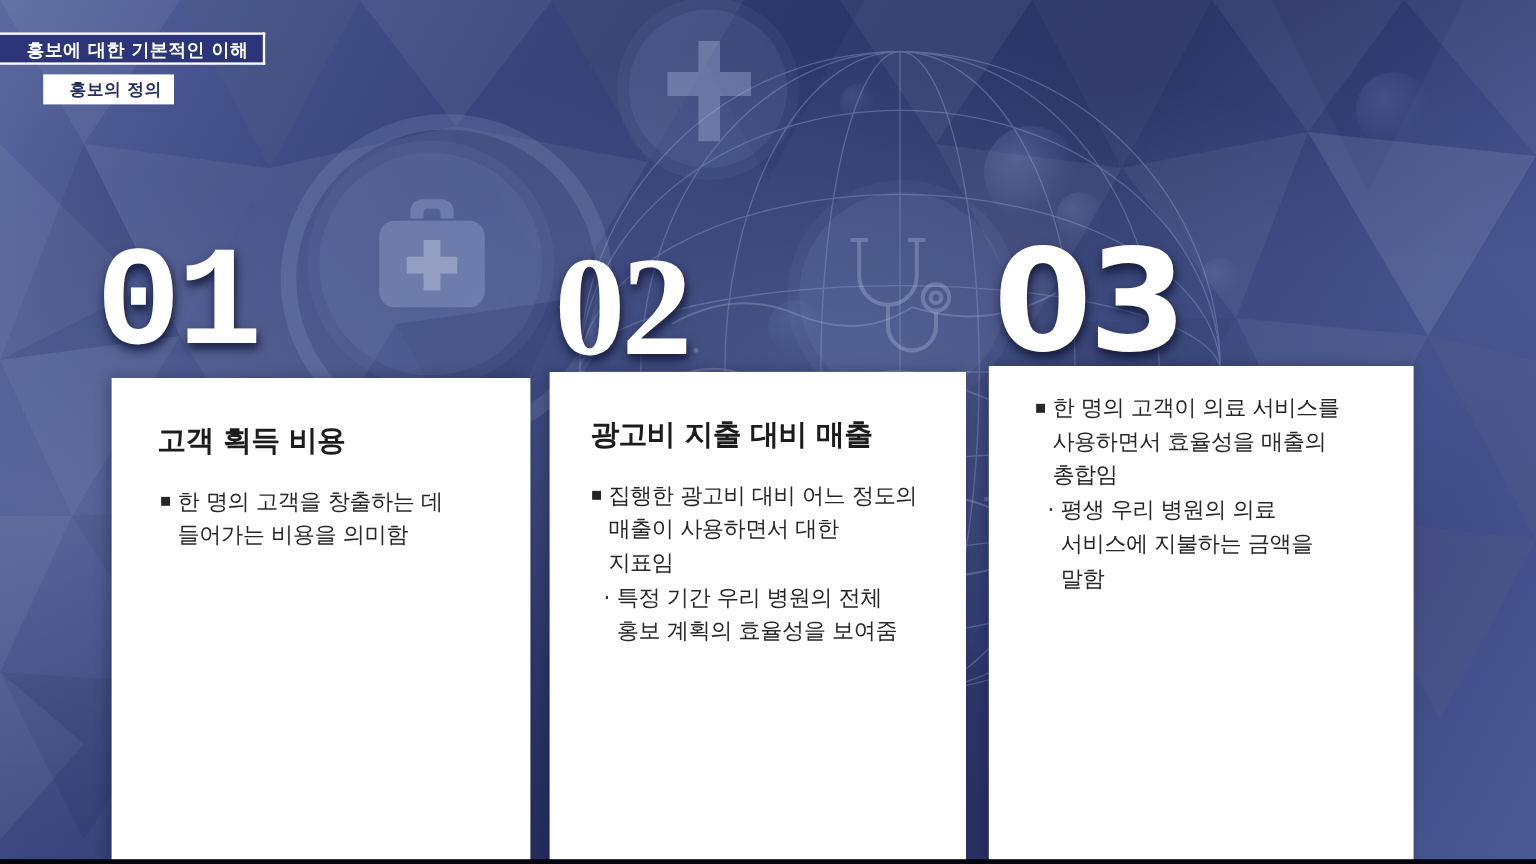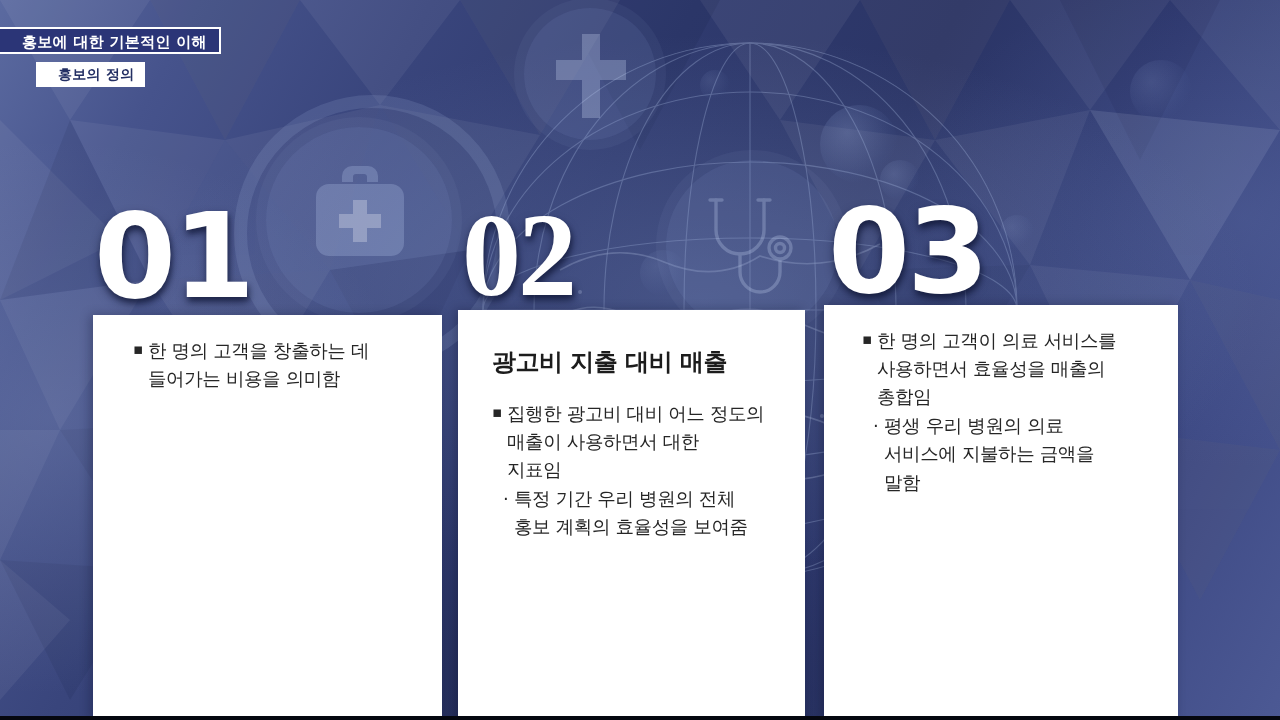--- a/index.html
+++ b/index.html
@@ -133,21 +133,21 @@
     position: absolute;
     color: #ffffff;
     font-size: 118px;
     font-weight: bold;
     line-height: 1;
     letter-spacing: -3px;
     text-shadow:
       0 5px 10px rgba(12,18,48,.55),
       2px 4px 5px rgba(12,18,48,.45);
   }
-  .num-1 { left: 94px;  top: 197px; }
+  .num-1 { left: 80px;  top: 197px; font-family: Liberation Mono, monospace; }
   .num-2 { left: 462px; top: 197px; font-family: Liberation Serif, serif; }
   .num-3 { left: 828px; top: 192px; text-align: center; }
 
   
   .card {
     position: absolute;
     background: #ffffff;
     box-sizing: border-box;
     padding: 0 20px;
     box-shadow: -3px 0 10px rgba(10,14,40,.30);
@@ -358,20 +358,21 @@
   <div class="banner-secondary">
     <span>홍보의 정의</span>
   </div>
 
 
   <div class="num num-1">01</div>
   <div class="num num-2">02</div>
   <div class="num num-3">03</div>
 
   <div class="card card-1">
+    <h2 class="card-title">고객 획득 비용</h2>
     <ul class="bullets">
       <li class="bullet">
         <span class="marker">▪</span>
         <span class="btext">한 명의 고객을 창출하는 데
 들어가는 비용을 의미함</span>
       </li>
     </ul>
   </div>
 
   <div class="card card-2">

